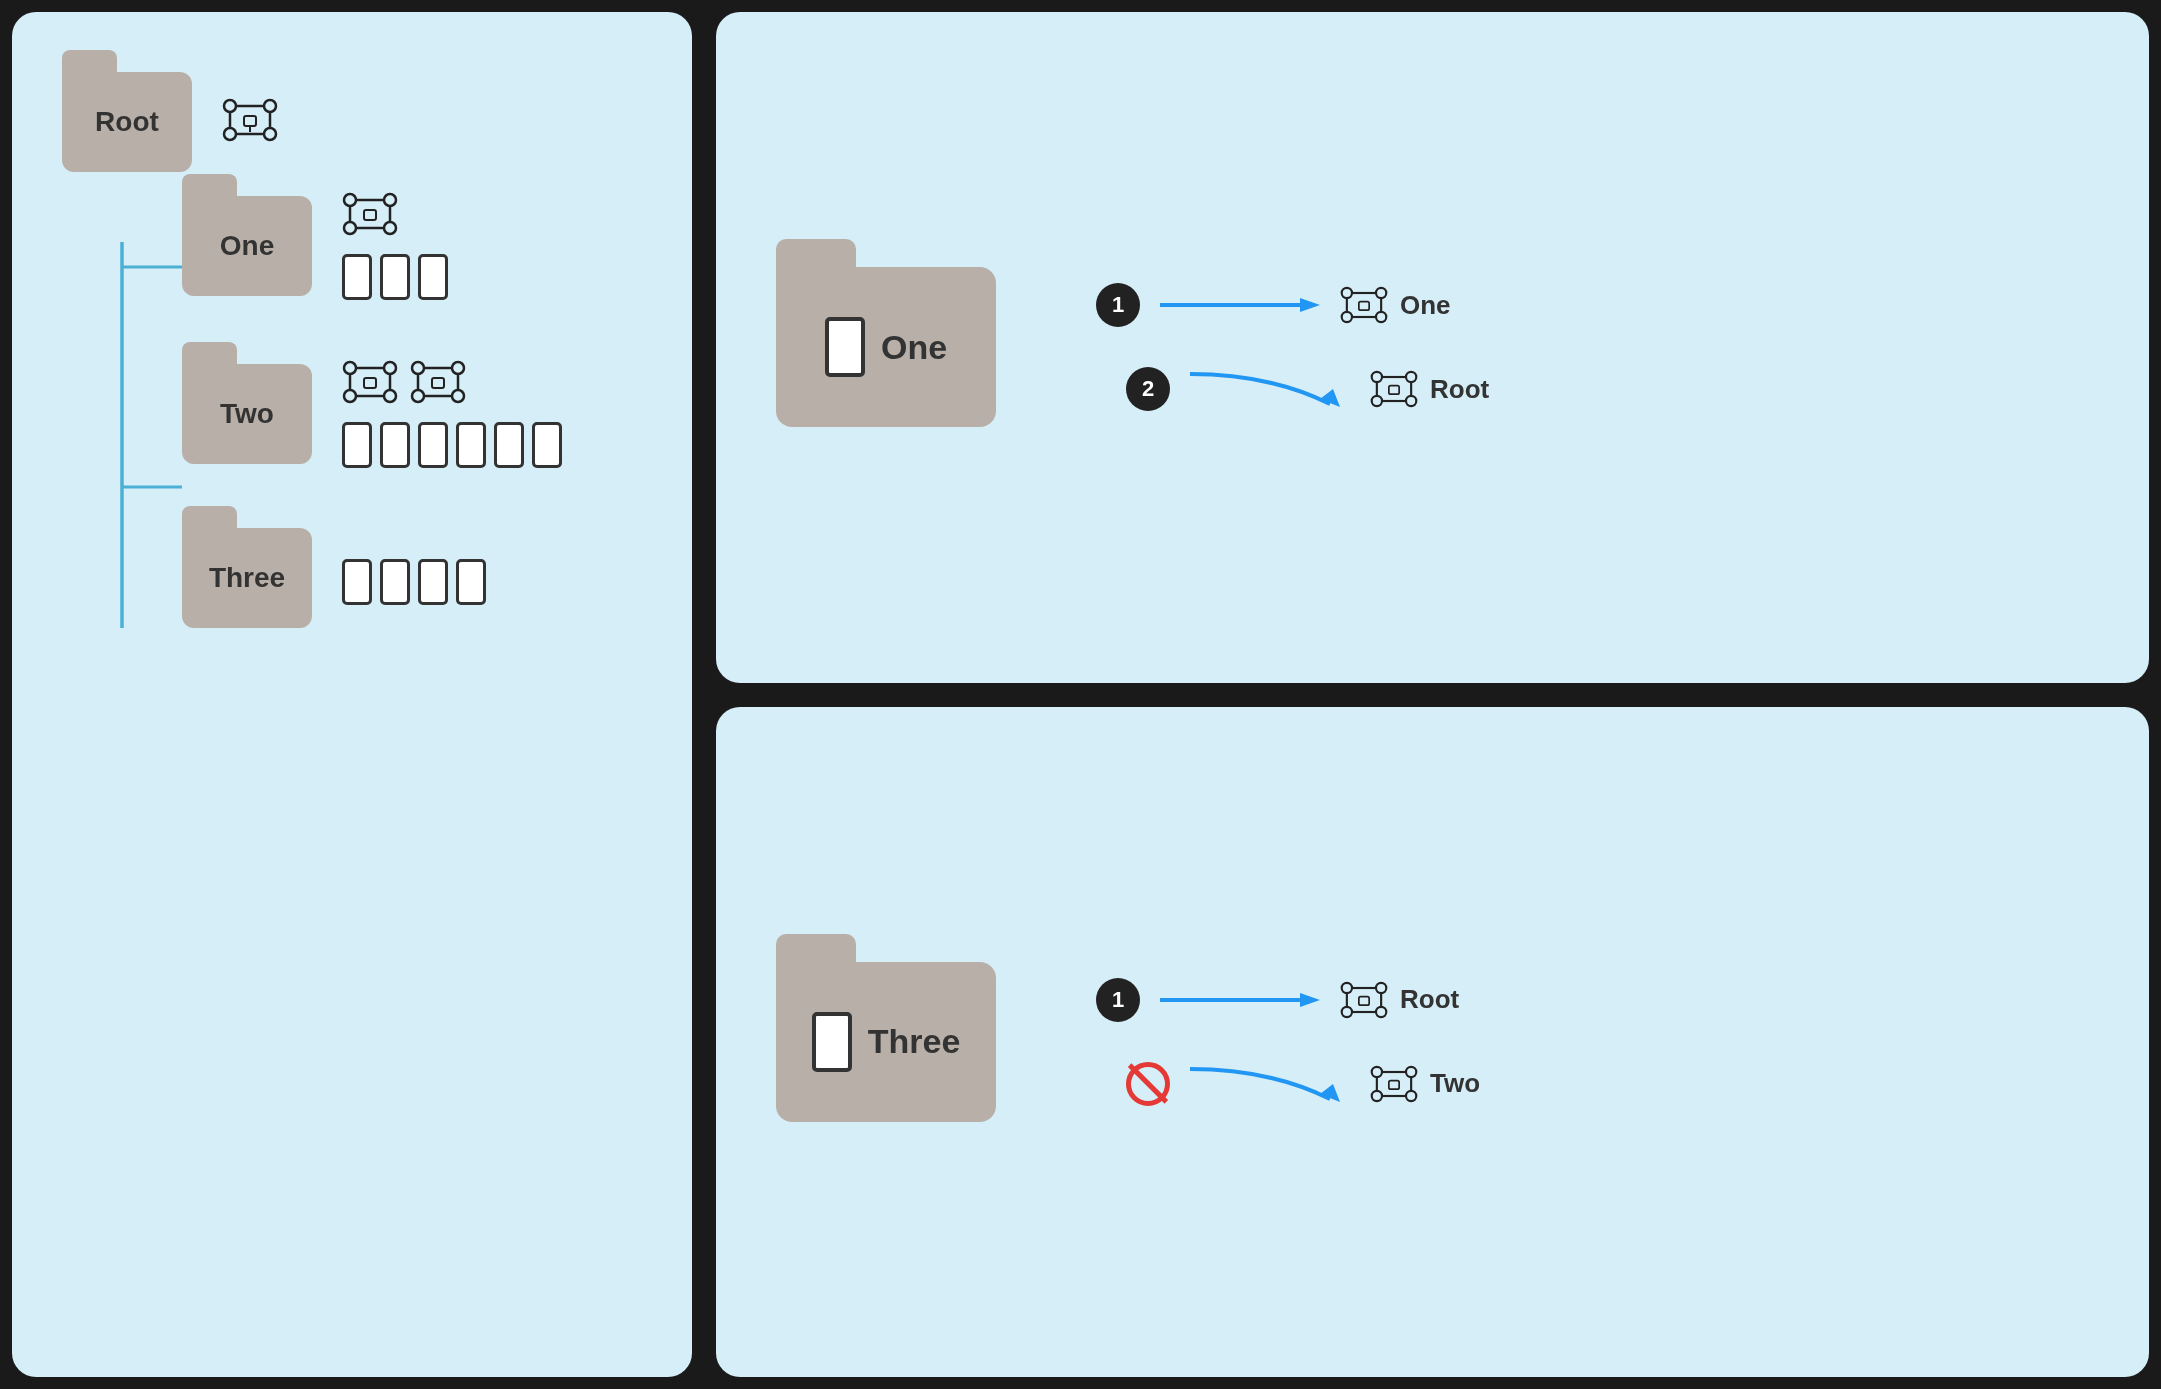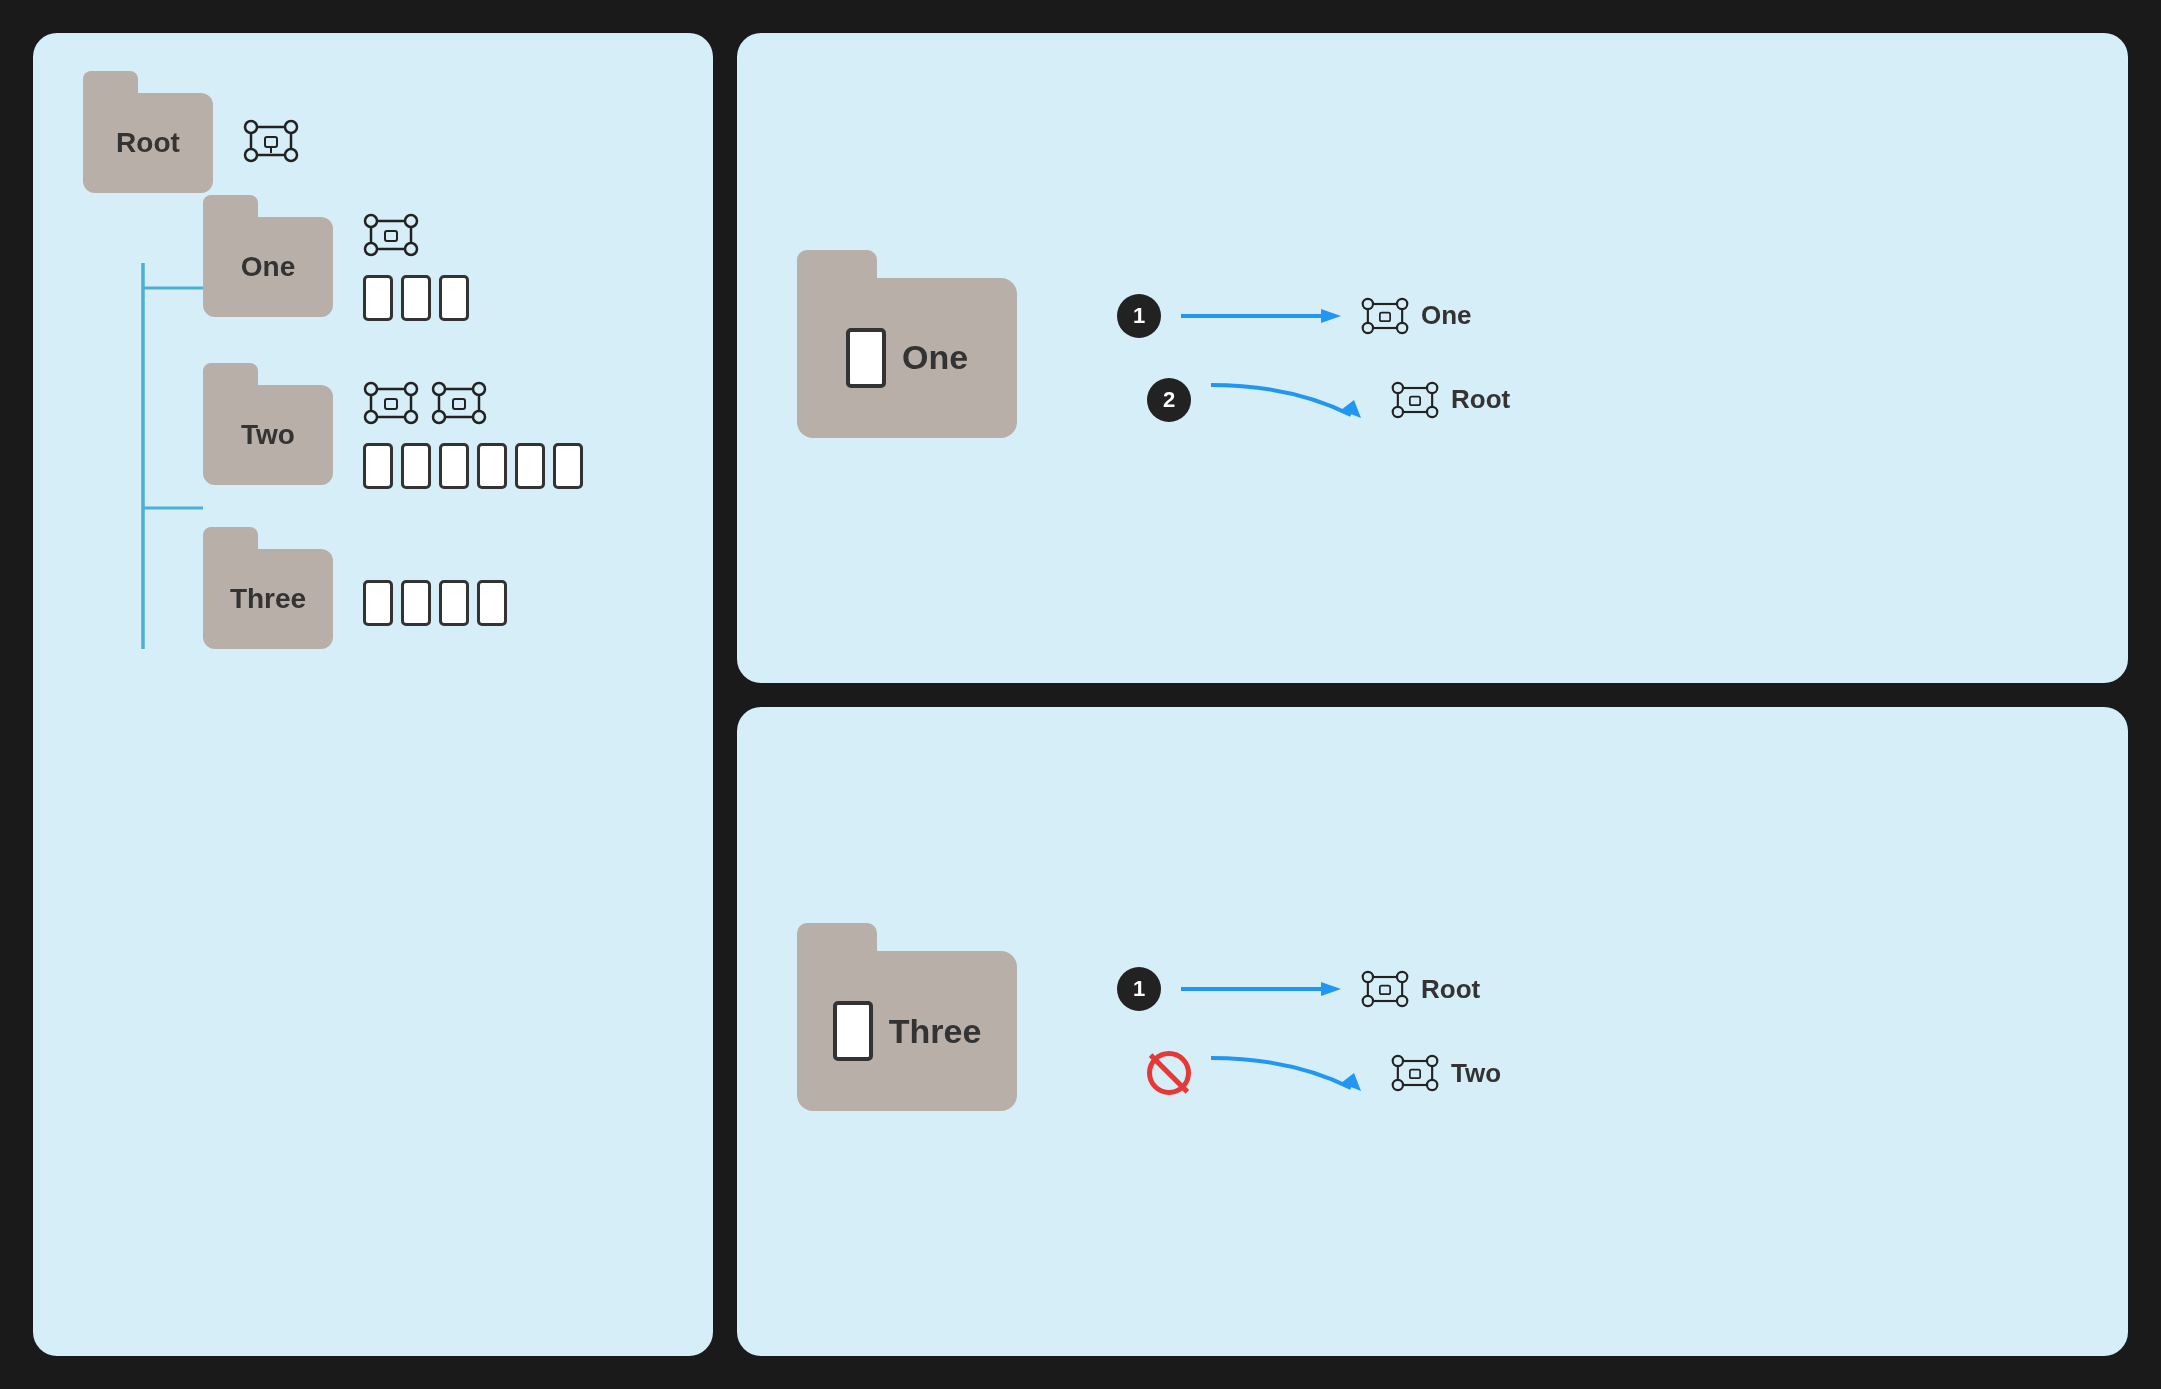--- a/index.html
+++ b/index.html
@@ -8,21 +8,21 @@
       width: 2161px;
       height: 1389px;
       display: flex;
       align-items: center;
       justify-content: center;
       font-family: Arial, sans-serif;
     }
     .main-container {
       display: flex;
       gap: 24px;
-      padding: 33px;
+      padding: 12px;
       width: 2161px;
       height: 1389px;
     }
 
     
     .left-panel {
       background: #d6eef8;
       border-radius: 24px;
       flex: 0 0 680px;
       padding: 60px 50px;

